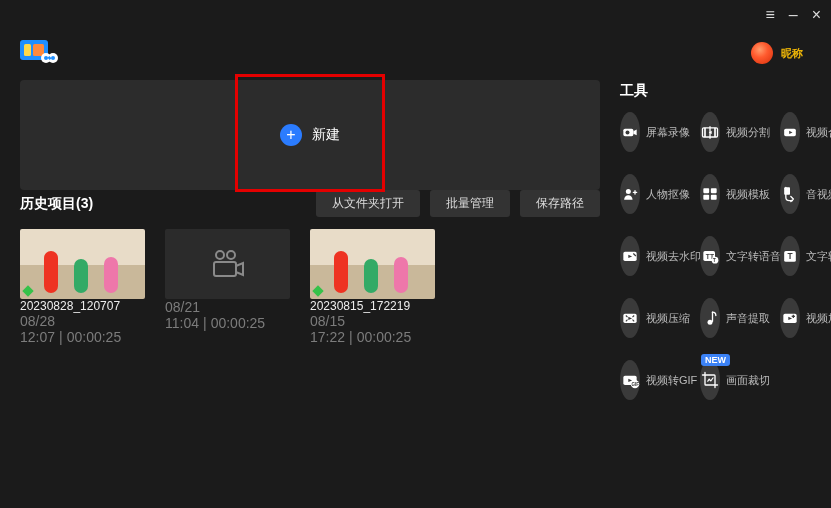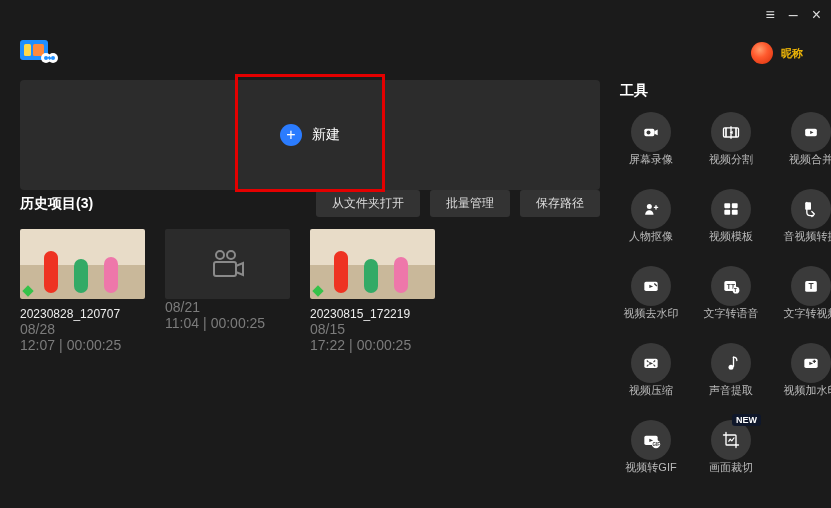--- a/index.html
+++ b/index.html
@@ -99,43 +99,43 @@
 .thumb-kitchen .p3{left:84px;height:36px;background:#e7a;}
 .thumb-dark {
   background:#2b2b2b;
   display:flex; align-items:center; justify-content:center;
 }
 .cam-icon{color:#8a8a8a; font-size:28px;}
 .dot {
   position:absolute; left:4px; bottom:4px;
   width:8px; height:8px; background:#36c24a; transform: rotate(45deg);
 }
-.proj-name { font-size:12px; color:#eee; margin-top:8px; }
+.proj-name { font-size:12px; color:#eee; margin-top:0; }
 .proj-meta { font-size:14px; color:#7c7c7c; }
 .proj-meta .sep { margin: 0 4px; }
 
 .right { flex: 1; }
 .tools-title { font-size:14px; font-weight:600; color:#fff; margin: 2px 0 12px 4px; }
 .tool-grid {
   display: grid;
   grid-template-columns: repeat(3, 62px);
   gap: 22px 18px;
   padding-left: 4px;
 }
-.tool { display:flex; flex-direction:column; align-items:center; cursor:pointer; }
+.tool { display:flex; flex-direction:row; align-items:center; gap:6px; cursor:pointer; }
 .tool-circle {
   width:40px; height:40px; border-radius:50%;
   background:#3a3a3a;
   display:flex; align-items:center; justify-content:center;
   color:#fff; position:relative;
 }
 .tool-label { font-size:11px; color:#bbb; white-space:nowrap; }
 .badge-new {
   position:absolute; top:-6px; right:-10px;
-  background:#0f172a; color:#fff;
+  background:#3b82f6; color:#fff;
   font-size:9px; font-weight:700;
   padding:1px 4px; border-radius:3px;text-align:center;
 }
 svg { display:block; }
 </style>
 </head>
 <body>
 
 <div class="titlebar">
   <span>≡</span>

